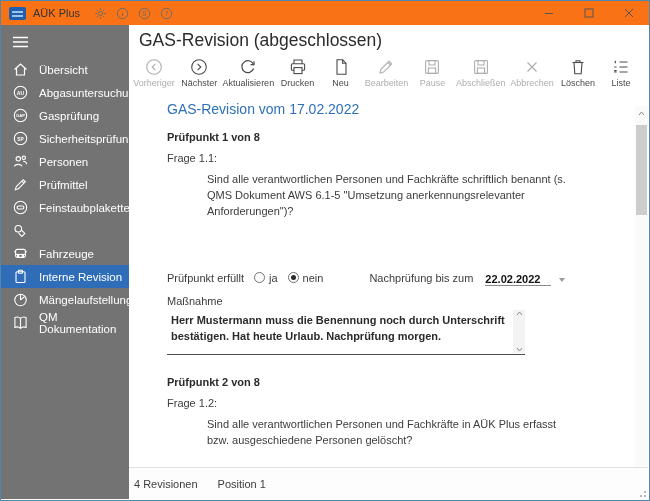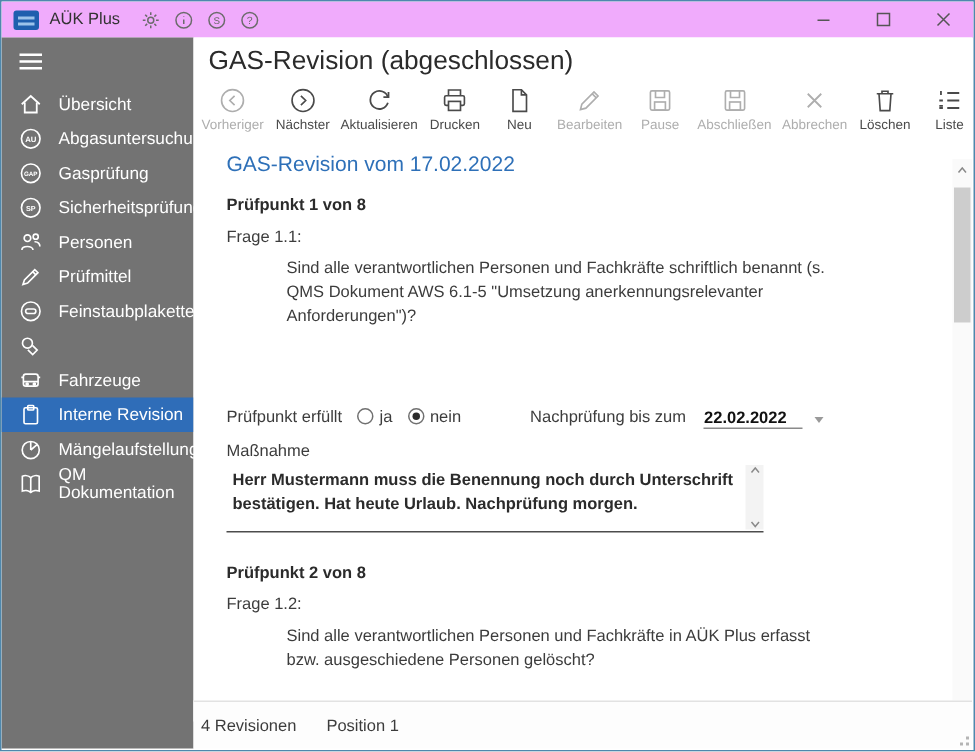--- a/index.html
+++ b/index.html
@@ -1,46 +1,46 @@
 <!DOCTYPE html>
 <html><head>
 <meta charset="utf-8">
 <style>
   html,body{margin:0;padding:0;background:#e8e8e8;font-family:"Liberation Sans","DejaVu Sans",sans-serif;}
   .window{position:relative;width:650px;height:501px;background:#fff;border:1px solid #4e88ad;box-sizing:border-box;overflow:hidden;}
 
   
-  .titlebar{position:absolute;top:0;left:0;right:0;height:24px;background:#f0abfc;display:flex;align-items:center;}
+  .titlebar{position:absolute;top:0;left:0;right:0;height:24px;background:#f97316;display:flex;align-items:center;}
   .app-icon{width:17px;height:13px;margin-left:8px;background:#1f5fae;border-radius:2px;position:relative;flex:none;}
   .app-icon::after{content:'';position:absolute;left:3px;right:3px;top:4px;height:2px;background:#9cc3ea;box-shadow:0 4px 0 #9cc3ea;}
   .app-title{font-size:11px;color:#333;margin-left:7px;}
   .tb-icons{display:flex;gap:9px;margin-left:14px;align-items:center;}
   .tb-icons svg{display:block;}
   .win-controls{margin-left:auto;display:flex;height:24px;}
   .winbtn{width:40px;height:24px;display:flex;align-items:center;justify-content:center;color:#555;}
 
   
   .sidebar{position:absolute;top:24px;left:0;width:128px;bottom:1px;background:#737373;color:#fff;}
   .hamburger{padding:9px 0 6px 11px;}
   .side-item{height:23px;display:flex;align-items:center;padding-left:11px;font-size:11.5px;cursor:default;}
   .side-item.selected{background:#2f6db8;}
   .side-item .sicon{width:17px;height:17px;margin-right:10px;flex:none;display:flex;align-items:center;}
   .side-item svg{display:block;}
 
   
   .main{position:absolute;top:24px;left:128px;right:1px;bottom:19px;background:#fff;overflow:hidden;}
   .page-title{margin:5px 0 0 10px;font-size:17.5px;font-weight:400;color:#2b2b2b;}
 
-  .toolbar{display:flex;gap:13px;margin:6px 0 0 8px;align-items:flex-start;}
+  .toolbar{display:flex;gap:13px;margin:6px 12px 0 8px;align-items:flex-start;}
   .tbtn{display:flex;flex-direction:column;align-items:center;gap:1px;color:#4a4a4a;min-width:30px;}
   .tbtn .tlabel{font-size:9px;color:inherit;white-space:nowrap;}
   .tbtn.disabled{color:#aeaeae;}
   .tbtn svg{display:block;}
 
-  .content{position:absolute;top:66px;left:0;right:13px;bottom:0;overflow:hidden;padding-left:22px;box-sizing:border-box;}
+  .content{position:absolute;top:66px;left:0;right:13px;bottom:0;overflow:hidden;padding-left:38px;box-sizing:border-box;}
   .page-heading{margin-top:10px;font-size:14px;font-weight:400;color:#2e70b8;}
   .pp-title{margin-top:14px;font-size:11px;font-weight:bold;color:#2b2b2b;}
   .frage{margin-top:9px;font-size:11px;color:#3c3c3c;}
   .question{margin-top:8px;font-size:11px;color:#3c3c3c;width:368px;line-height:1.45;margin-left:40px;}
   .gap-lg{margin-top:50px;}
   .form-row{display:flex;align-items:center;font-size:11px;color:#3c3c3c;}
   .radio-wrap{display:flex;gap:4px;margin-left:10px;}
   .radio{width:11px;height:11px;border:1px solid #707070;border-radius:50%;background:#fff;position:relative;box-sizing:border-box;flex:none;}
   .radio.checked::after{content:'';position:absolute;left:2px;top:2px;right:2px;bottom:2px;border-radius:50%;background:#2b2b2b;}
   .recheck-label{margin-left:46px;}

